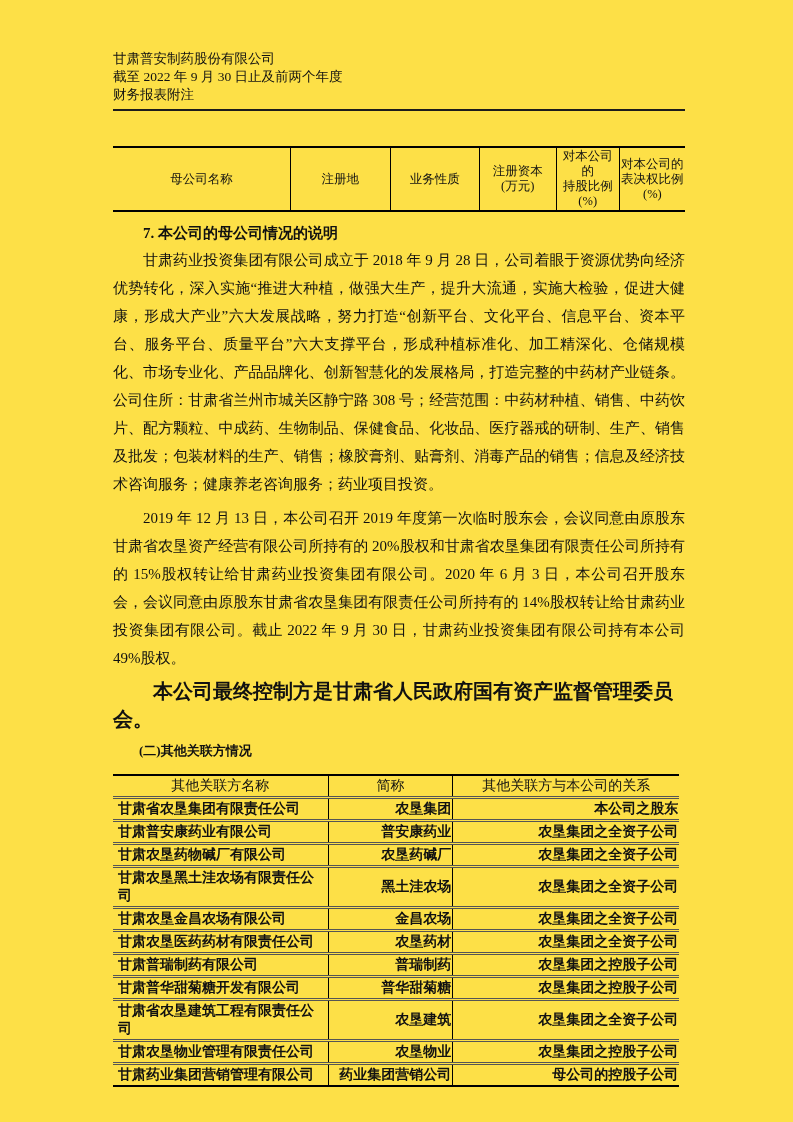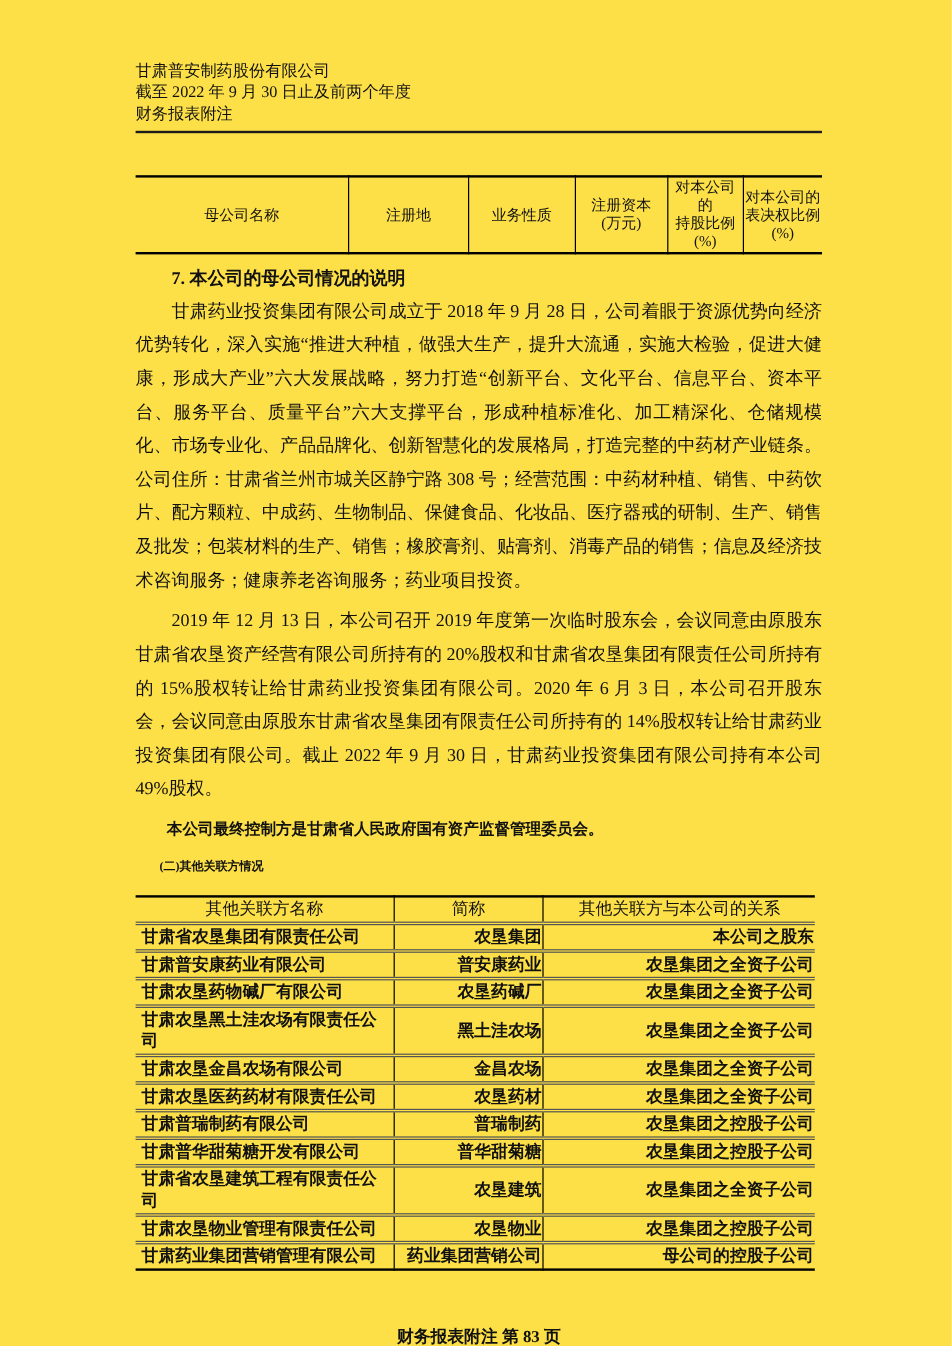--- a/index.html
+++ b/index.html
@@ -40,25 +40,25 @@
   .section-heading {
     font-size: 15px; font-weight: bold; margin: 10px 0 0;
     text-indent: 2em; line-height: 22px;
   }
   .para {
     font-size: 15px; line-height: 28px; text-align: justify;
     text-indent: 2em; margin: 2px 0 0;
   }
   .para.second { margin-top: 6px; }
   .controller {
+    font-size: 20px; font-weight: bold; text-indent: 2em;
+    line-height: 28px; margin: 5px 0 0;
+  }
+  .sub-heading {
     font-size: 13px; font-weight: bold; text-indent: 2em;
-    line-height: 28px; margin: 5px 0 0;
-  }
-  .sub-heading {
-    font-size: 10px; font-weight: bold; text-indent: 2em;
     margin: 7px 0 0; line-height: 22px;
   }
 
   table.related {
     width: 99%;
     margin-top: 12px;
     border-top: 2.5px solid #000;
     border-bottom: 2.5px solid #000;
     font-size: 14px;
   }

